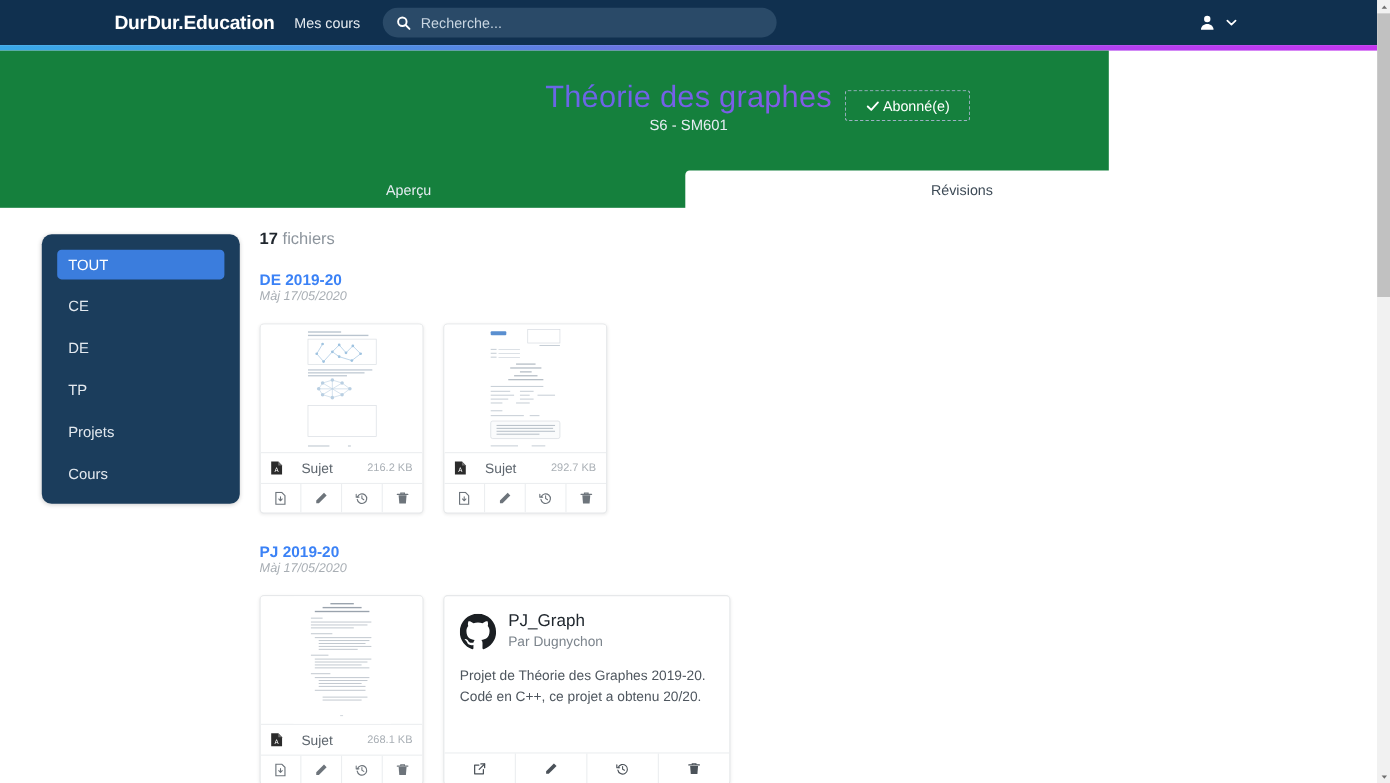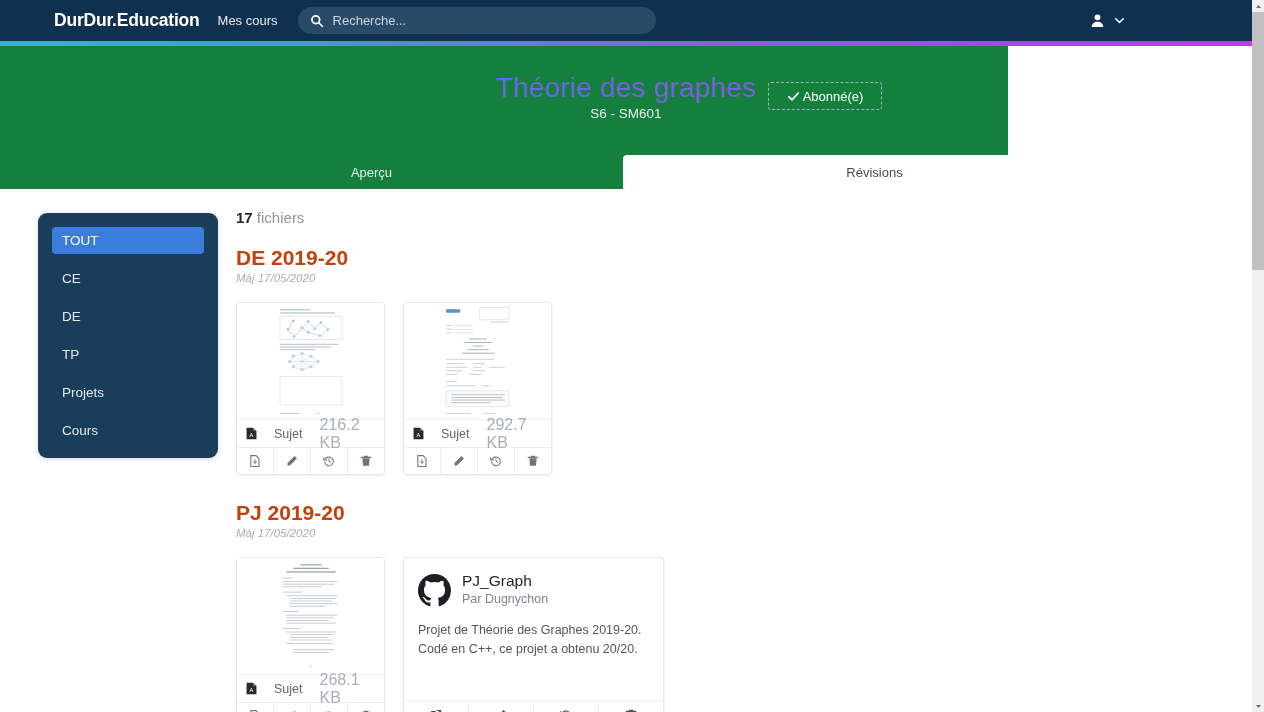--- a/index.html
+++ b/index.html
@@ -22,21 +22,21 @@
   }
 
   
   .navbar {
     position:absolute; top:0; left:0; width:1252px; height:41px;
     background:#10304f;
     display:flex; align-items:center;
   }
   .brand {
     color:#ffffff; font-size:17.5px; font-weight:bold;
-    margin-left:54px; letter-spacing:-0.2px;
+    margin-left:104px; letter-spacing:-0.2px;
   }
   .nav-link {
     color:#e7ecf1; font-size:13px; margin-left:18px; white-space:nowrap;
   }
   .search-box {
     margin-left:20px; width:358px; height:27px;
     background:#2a4a68; border-radius:14px;
     display:flex; align-items:center; padding:0 12px;
   }
   .search-icon { width:14px; height:14px; margin-right:9px; flex:0 0 auto; display:block; }
@@ -114,21 +114,21 @@
     margin-bottom:11px;
   }
   .side-item:last-child { margin-bottom:0; }
   .side-item.active { background:#3b7ddd; color:#ffffff; }
 
   
   .files { position:absolute; top:20px; left:236px; width:940px; }
   .count { font-size:15px; color:#8d959d; margin-bottom:20px; }
   .count b { color:#20272e; font-weight:bold; }
 
-  .group-title { font-size:21px; color:#c2410c; font-weight:bold; }
+  .group-title { font-size:14px; color:#3b82f6; font-weight:bold; }
   .group-date { font-size:11.5px; color:#a8aeb4; font-style:italic; margin-top:2px; }
 
   .row { display:flex; gap:18px; margin-top:18px; }
 
   .card {
     width:149px; background:#ffffff;
     border:1px solid #e6e8ea; border-radius:4px;
     box-shadow:0 1px 3px rgba(0,0,0,0.07);
     overflow:hidden;
   }
@@ -138,21 +138,21 @@
     border-bottom:1px solid #eceef0; overflow:hidden;
   }
   .thumb svg { display:block; }
   .card-meta {
     height:28px; display:flex; align-items:center;
     padding:0 9px; gap:17px;
     border-bottom:1px solid #eceef0;
   }
   .pdf-icon { width:11px; height:13px; flex:0 0 auto; display:block; }
   .fname { font-size:12.5px; color:#5e666e; }
-  .fsize { margin-left:auto; font-size:16px; color:#a9afb5; }
+  .fsize { margin-left:auto; font-size:10px; color:#a9afb5; }
   .actions { height:26px; display:flex; }
   .act {
     flex:1 1 0; display:flex; align-items:center; justify-content:center;
     border-right:1px solid #eceef0;
   }
   .act:last-child { border-right:none; }
   .act svg { width:12px; height:12px; display:block; }
 
   
   .gh-card {

